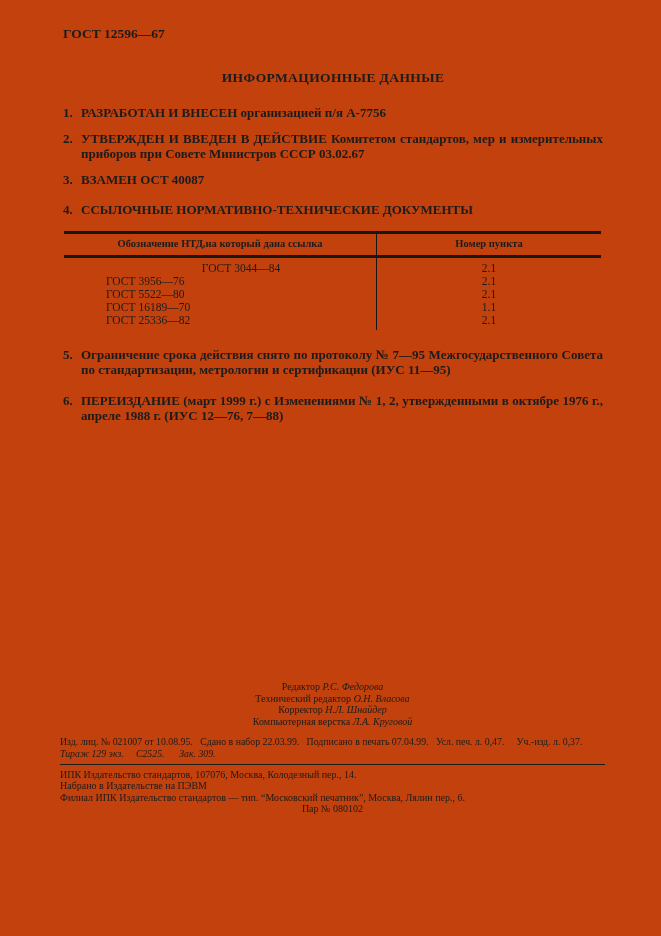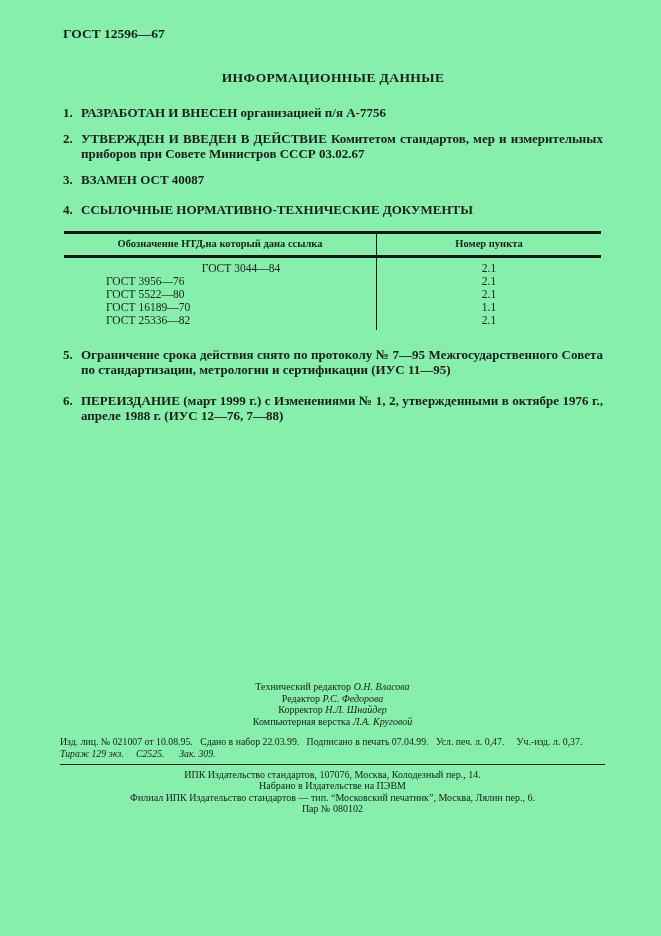--- a/index.html
+++ b/index.html
@@ -1,19 +1,19 @@
 <!DOCTYPE html>
 <html><head>
 <meta charset="utf-8">
 <style>
   html, body { margin: 0; padding: 0; background: #fbfbfb; }
   .page {
     position: relative;
     width: 661px; height: 936px;
-    background: #86efac;
+    background: #c2410c;
     color: #1c1c1c;
     font-family: "Liberation Serif", serif;
     box-sizing: border-box;
     padding: 26px 58px 0 63px;
     overflow: hidden;
   }
   .doc-number { font-weight: bold; font-size: 13.5px; }
   .page-title {
     text-align: center; font-weight: bold; font-size: 13.5px;
     letter-spacing: 0.4px; margin-top: 28px;
@@ -45,21 +45,21 @@
   .ntd-table tbody tr:last-child td { padding-bottom: 3px; }
 
   .bottom-block { position: absolute; left: 0; right: 0; top: 681px; padding: 0 56px 0 60px; }
   .credits { text-align: center; font-size: 10px; line-height: 11.5px; }
   .credit-name { font-style: italic; }
   .imprint {
     margin-top: 9px; text-align: left; font-size: 9.8px;
     line-height: 11.5px; white-space: pre-wrap;
   }
   .rule { border: 0; border-top: 1.6px solid #1c1c1c; margin: 5px 0 4px 0; }
-  .publisher { text-align: center; font-size: 10px; line-height: 11.3px; white-space: pre-wrap; }
+  .publisher { font-size: 10px; line-height: 11.3px; white-space: pre-wrap; }
   .permit { text-align: center; font-size: 10px; margin-top: 0.5px; }
 </style>
 </head>
 <body>
 
 <div class="page">
 
   <div class="doc-number">ГОСТ 12596—67</div>
   <div class="page-title">ИНФОРМАЦИОННЫЕ ДАННЫЕ</div>
 
@@ -125,26 +125,26 @@
       <span class="num">6.</span>
       <span class="txt">ПЕРЕИЗДАНИЕ (март 1999 г.) с Изменениями № 1, 2, утвержденными в октябре 1976 г., апреле 1988 г. (ИУС 12—76, 7—88)</span>
     </div>
 
   </div>
 
   <div class="bottom-block">
 
     <div class="credits">
       <div>
+        <span>Редактор</span>
+        <span class="credit-name">Р.С. Федорова</span>
+      </div>
+      <div>
         <span>Технический редактор</span>
         <span class="credit-name">О.Н. Власова</span>
-      </div>
-      <div>
-        <span>Редактор</span>
-        <span class="credit-name">Р.С. Федорова</span>
       </div>
       <div>
         <span>Корректор</span>
         <span class="credit-name">Н.Л. Шнайдер</span>
       </div>
       <div>
         <span>Компьютерная верстка</span>
         <span class="credit-name">Л.А. Круговой</span>
       </div>
     </div>

